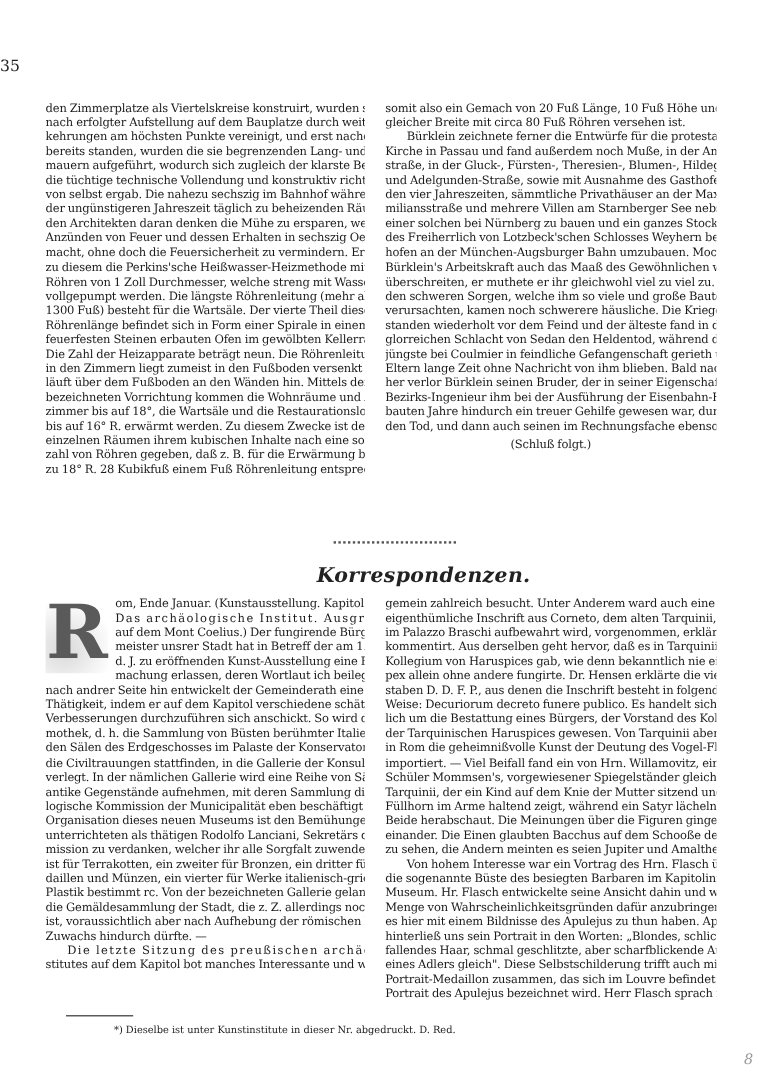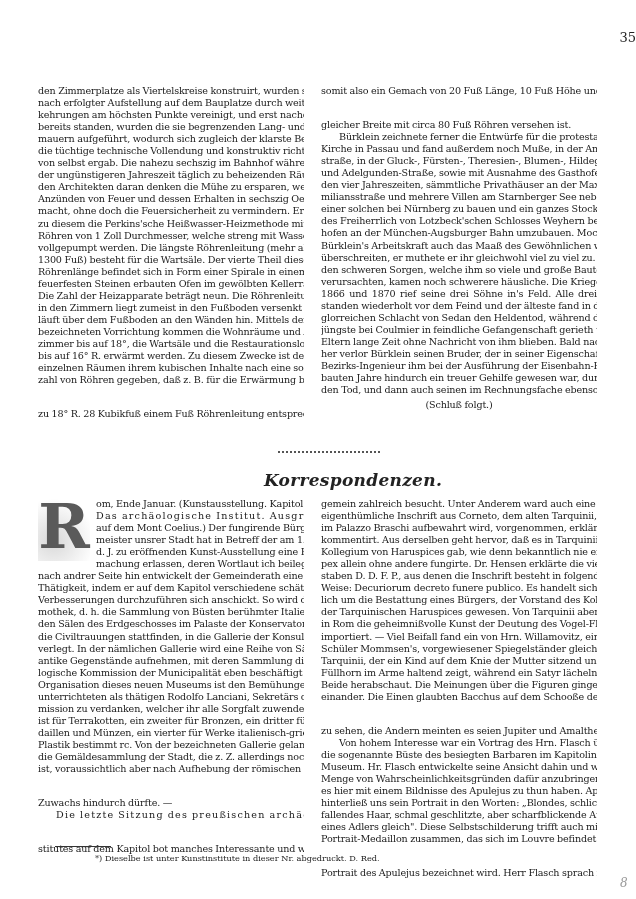--- a/index.html
+++ b/index.html
@@ -1,23 +1,23 @@
 <!DOCTYPE html>
 <html><head>
 <meta charset="utf-8">
 <style>
   html, body { margin: 0; padding: 0; background: #ffffff; }
   body { width: 636px; height: 899px; position: relative; overflow: hidden;
          font-family: "DejaVu Serif", serif; color: #1a1a1a; }
-  .page-number { position: absolute; top: 30px; left: 0; width: 636px; text-align: right;
+  .page-number { position: absolute; top: 48px; left: 0; width: 636px; text-align: left;
                  font-size: 13px; color: #222; }
   .col { position: absolute; font-size: 9.6px; line-height: 12.05px; text-align: justify;
          letter-spacing: -0.15px; word-spacing: -0.3px; }
   .col .line { display: block; white-space: nowrap; overflow: hidden; text-align-last: justify; text-align: justify; }
-  .col .line.last { text-align-last: left; margin-top: 22px; }
+  .col .line.last { text-align-last: left; }
   .col .line.indent { padding-left: 18px; }
   #col-top-left { left: 38px; top: 85px; width: 266px; }
   #col-top-right { left: 321px; top: 85px; width: 276px; }
   .center-line { text-align: center; text-align-last: center !important; }
   .rule-wavy { position: absolute; left: 278px; top: 451px; width: 102px; height: 3px;
                border-top: 2px dotted #555; }
   .section-title { position: absolute; top: 470px; left: 0; width: 636px; text-align: center;
                    font-family: "DejaVu Serif", serif; font-size: 17px; font-style: italic; font-weight: bold;
                    color: #222; letter-spacing: 0.3px; padding-left: 35px; }
   #col-bot-left { left: 38px; top: 498px; width: 266px; }
@@ -76,21 +76,20 @@
     <span class="line">und Adelgunden-Straße, sowie mit Ausnahme des Gasthofes zu</span>
     <span class="line">den vier Jahreszeiten, sämmtliche Privathäuser an der Maxi-</span>
     <span class="line">miliansstraße und mehrere Villen am Starnberger See nebst</span>
     <span class="line">einer solchen bei Nürnberg zu bauen und ein ganzes Stockwerk</span>
     <span class="line">des Freiherrlich von Lotzbeck'schen Schlosses Weyhern bei Nann-</span>
     <span class="line">hofen an der München-Augsburger Bahn umzubauen. Mochte</span>
     <span class="line">Bürklein's Arbeitskraft auch das Maaß des Gewöhnlichen weit</span>
     <span class="line">überschreiten, er muthete er ihr gleichwohl viel zu viel zu. Zu</span>
     <span class="line">den schweren Sorgen, welche ihm so viele und große Bauten</span>
     <span class="line">verursachten, kamen noch schwerere häusliche. Die Kriege von</span>
-    <span class="line">1866 und 1870 rief seine drei Söhne in's Feld. Alle drei</span>
     <span class="line">standen wiederholt vor dem Feind und der älteste fand in der</span>
     <span class="line">glorreichen Schlacht von Sedan den Heldentod, während der</span>
     <span class="line">jüngste bei Coulmier in feindliche Gefangenschaft gerieth und die</span>
     <span class="line">Eltern lange Zeit ohne Nachricht von ihm blieben. Bald nach-</span>
     <span class="line">her verlor Bürklein seinen Bruder, der in seiner Eigenschaft als</span>
     <span class="line">Bezirks-Ingenieur ihm bei der Ausführung der Eisenbahn-Hoch-</span>
     <span class="line">bauten Jahre hindurch ein treuer Gehilfe gewesen war, durch</span>
     <span class="line">den Tod, und dann auch seinen im Rechnungsfache ebenso ver-</span>
     <span class="line center-line" style="margin-top: 3px;">(Schluß folgt.)</span>
   </div>

